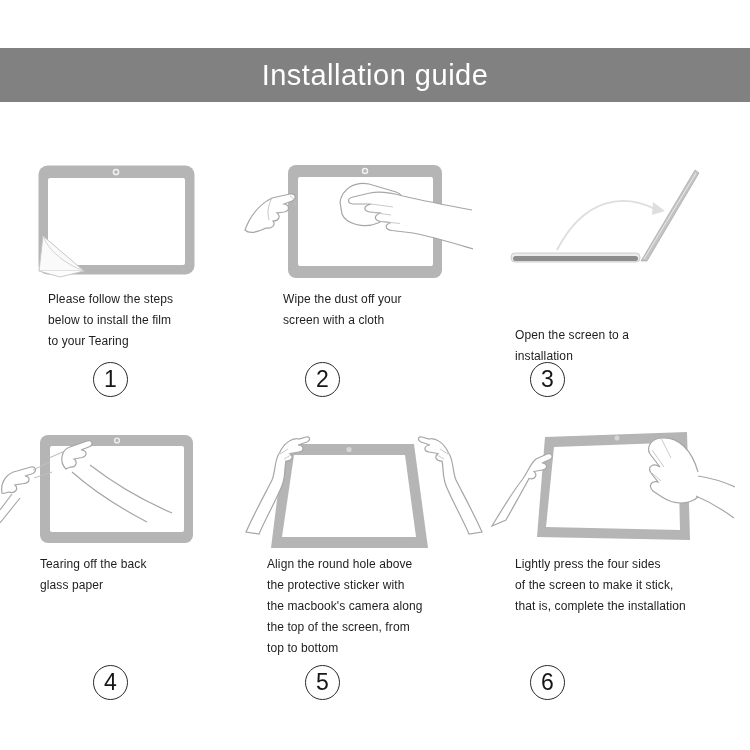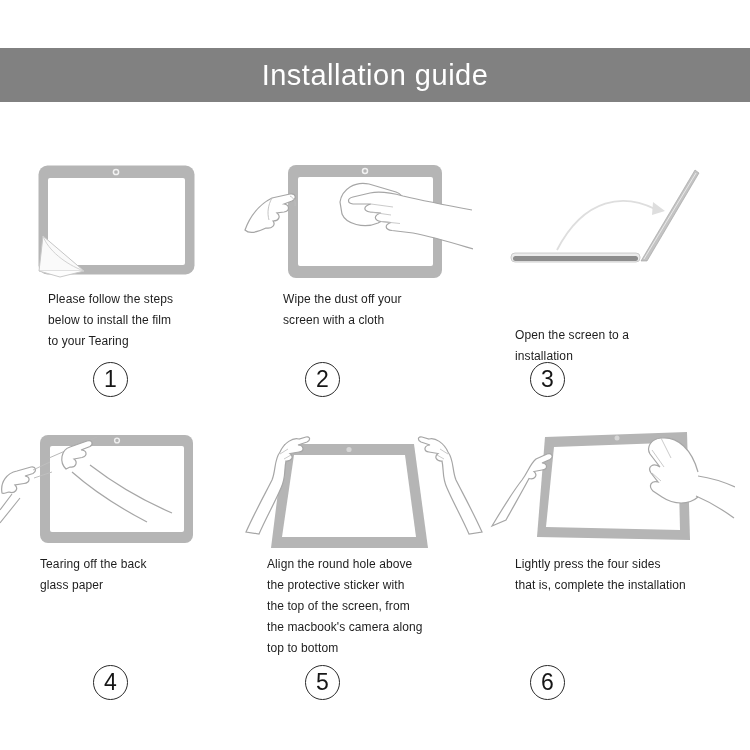--- a/index.html
+++ b/index.html
@@ -127,26 +127,27 @@
     <div>Open the screen to a</div>
     <div>installation</div>
   </div>
   <div class="caption" style="left:40px; top:554px;">
     <div>Tearing off the back</div>
     <div>glass paper</div>
   </div>
   <div class="caption" style="left:267px; top:554px;">
     <div>Align the round hole above</div>
     <div>the protective sticker with</div>
+    <div>the macbook's camera along</div>
     <div>the top of the screen, from</div>
-    <div>the macbook's camera along</div>
     <div>top to bottom</div>
   </div>
   <div class="caption" style="left:515px; top:554px;">
     <div>Lightly press the four sides</div>
+    <div>of the screen to make it stick,</div>
     <div>that is, complete the installation</div>
   </div>
 
   <div class="num" style="left:93px; top:362px;">1</div>
   <div class="num" style="left:305px; top:362px;">2</div>
   <div class="num" style="left:530px; top:362px;">3</div>
   <div class="num" style="left:93px; top:665px;">4</div>
   <div class="num" style="left:305px; top:665px;">5</div>
   <div class="num" style="left:530px; top:665px;">6</div>
 

